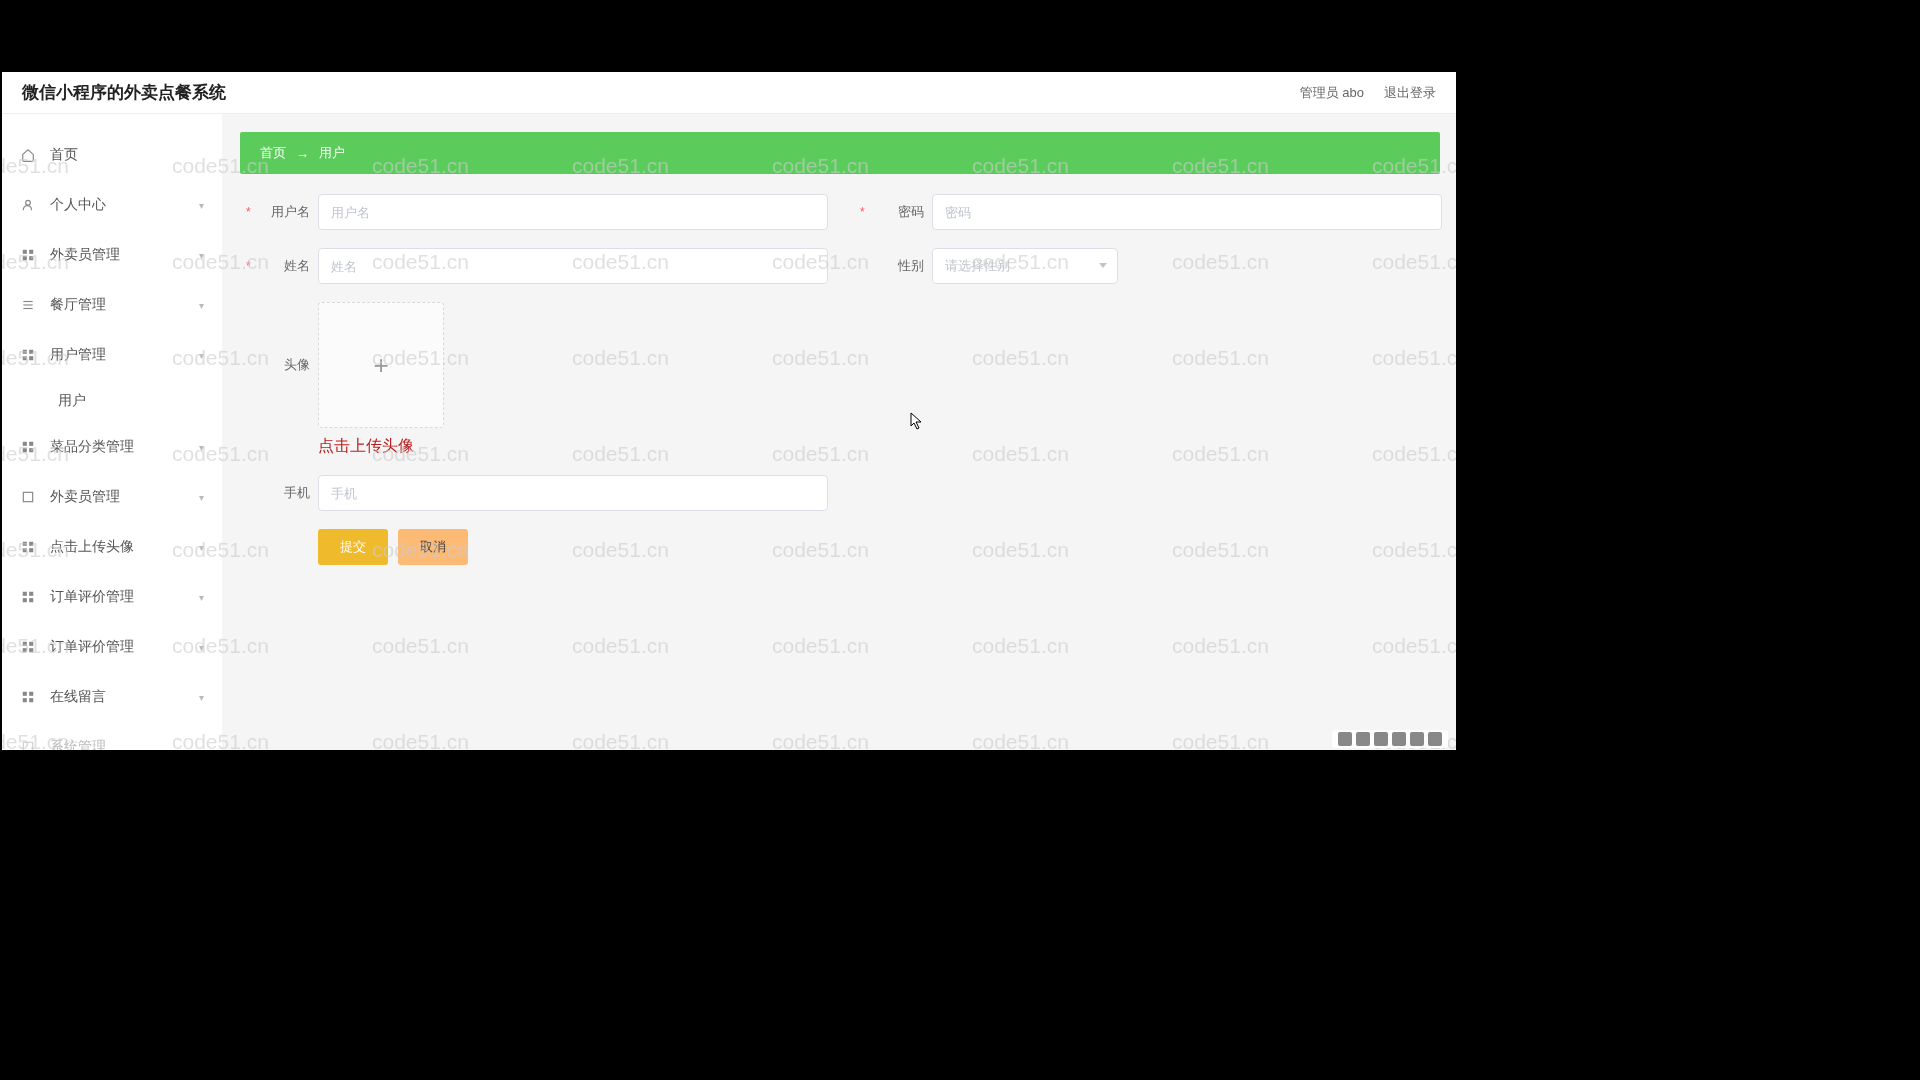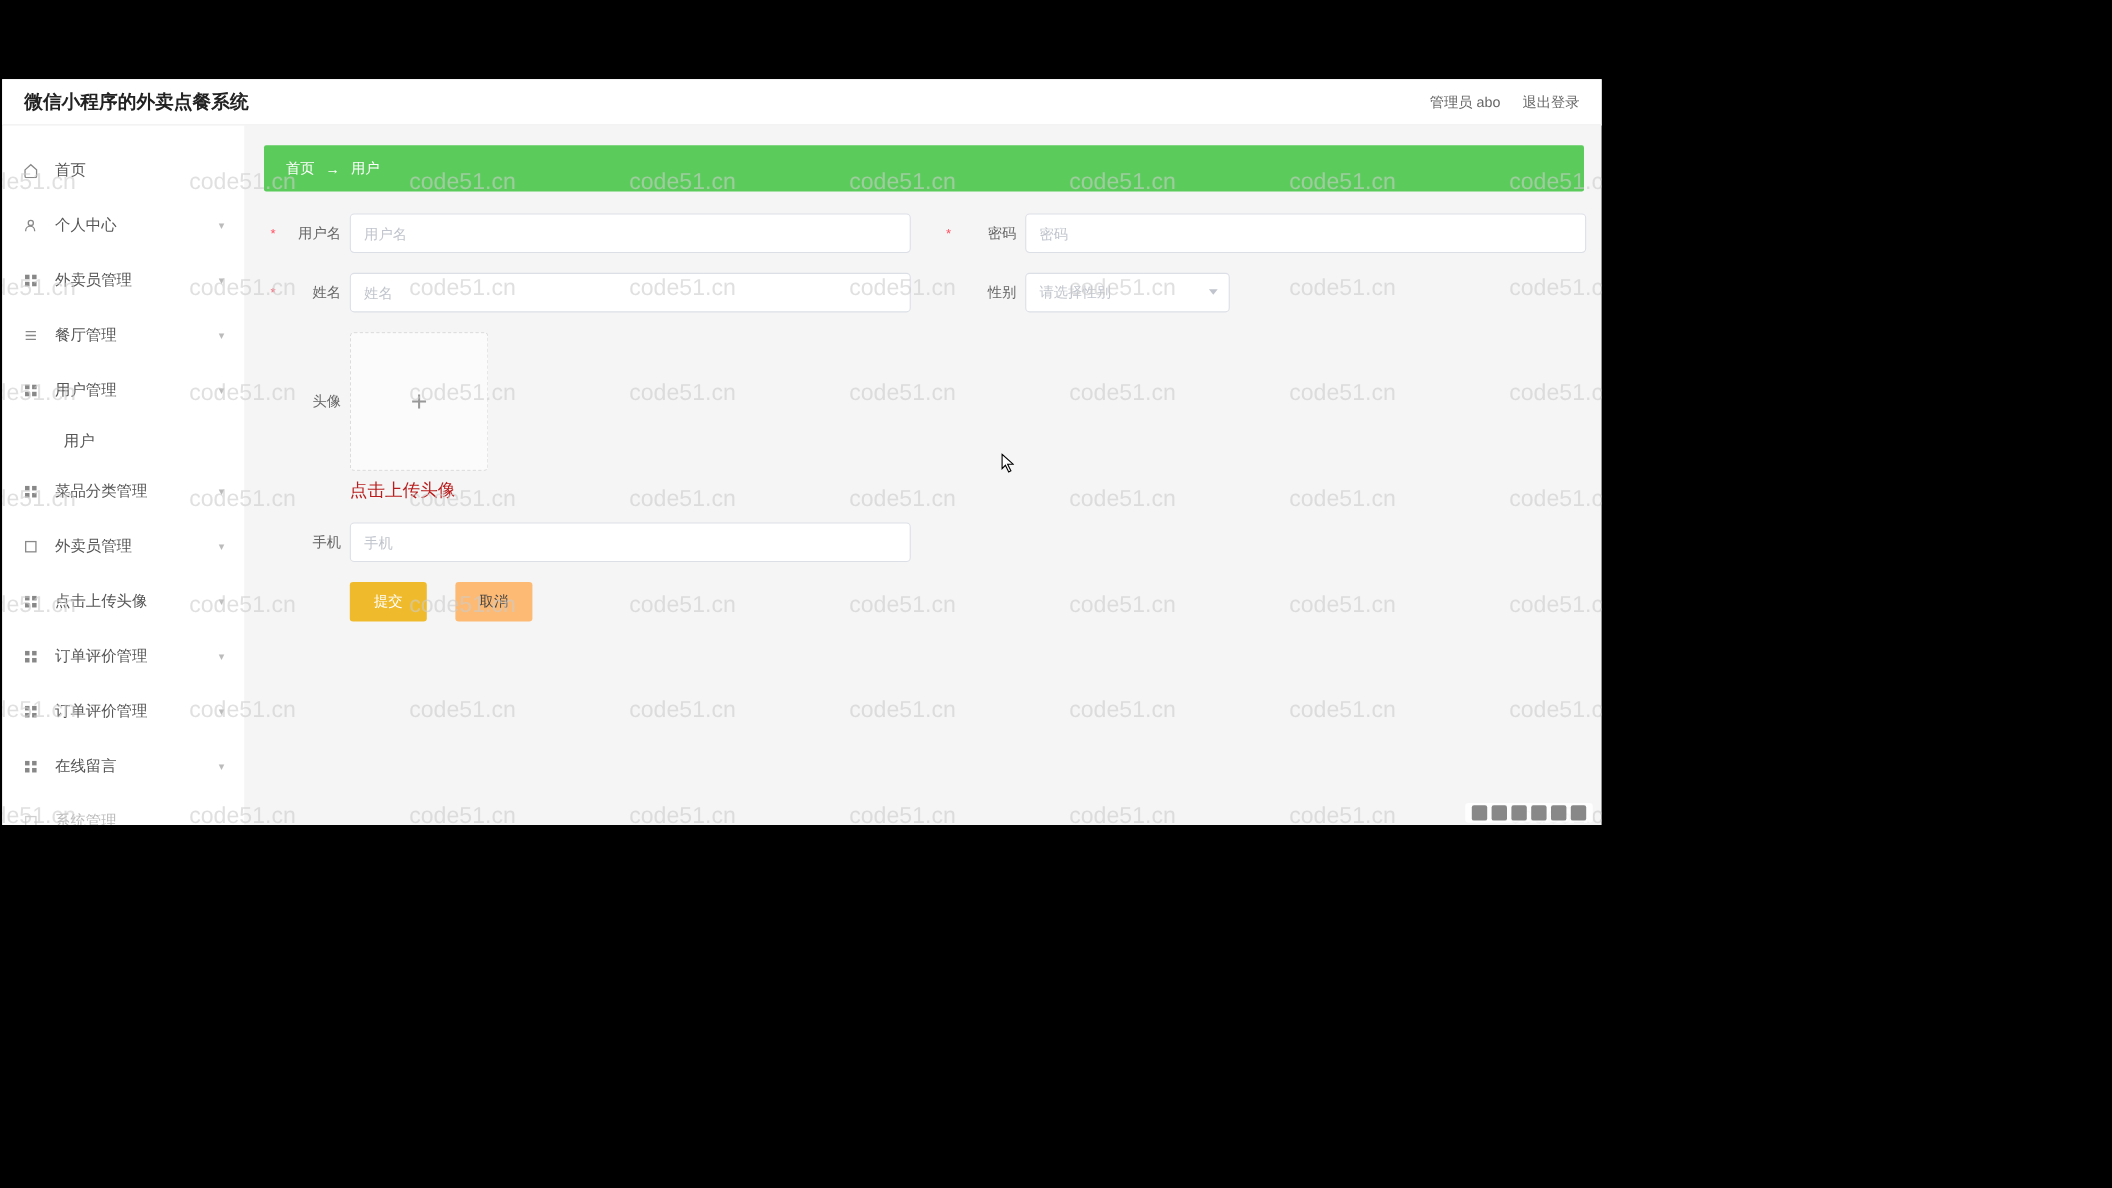--- a/index.html
+++ b/index.html
@@ -32,21 +32,21 @@
     .label.req::before { content: "*"; color: #f56; position: absolute; left: -8px; top: 2px; font-size: 12px; }
     .input { width: 510px; height: 36px; border: 1px solid #dcdfe6; border-radius: 4px; padding: 0 12px; font-size: 13px; color: #333; outline: none; background: #fff; }
     .input::placeholder { color: #c0c4cc; }
     .select { width: 186px; height: 36px; border: 1px solid #dcdfe6; border-radius: 4px; padding: 0 28px 0 12px; font-size: 13px; color: #c0c4cc; background: #fff; position: relative; display: flex; align-items: center; cursor: pointer; }
     .select::after { content: ""; position: absolute; right: 10px; top: 14px; width: 0; height: 0; border-left: 4px solid transparent; border-right: 4px solid transparent; border-top: 5px solid #c0c4cc; }
     
     .upload-box { width: 126px; height: 126px; border: 1px dashed #d9d9d9; border-radius: 4px; display: flex; align-items: center; justify-content: center; cursor: pointer; background: #fbfbfb; }
     .upload-plus { color: #999; font-size: 26px; line-height: 1; }
     .upload-hint { font-size: 16px; color: #b91c1c; margin-top: 8px; margin-left: 0; }
     
-    .buttons { display: flex; gap: 26px; margin-top: 18px; margin-left: 64px; }
+    .buttons { display: flex; gap: 10px; margin-top: 18px; margin-left: 64px; }
     .btn { padding: 0 22px; height: 36px; border: none; border-radius: 3px; font-size: 13px; cursor: pointer; }
     .btn-primary { background: #efbb2c; color: #fff; }
     .btn-default { background: #fdba74; color: #444; }
     
     .watermark-grid { position: absolute; inset: 0; pointer-events: none; }
     .wm { position: absolute; color: #ccc; font-size: 21px; font-family: Arial, sans-serif; opacity: 0.6; }
     .watermark-center { position: absolute; left: 50%; top: 50%; transform: translate(-50%, -40%); color: #e33; font-size: 32px; font-weight: 500; pointer-events: none; white-space: nowrap; }
     
     .cursor { position: absolute; left: 908px; top: 298px; width: 12px; height: 18px; pointer-events: none; }
     .cursor svg { display: block; }

